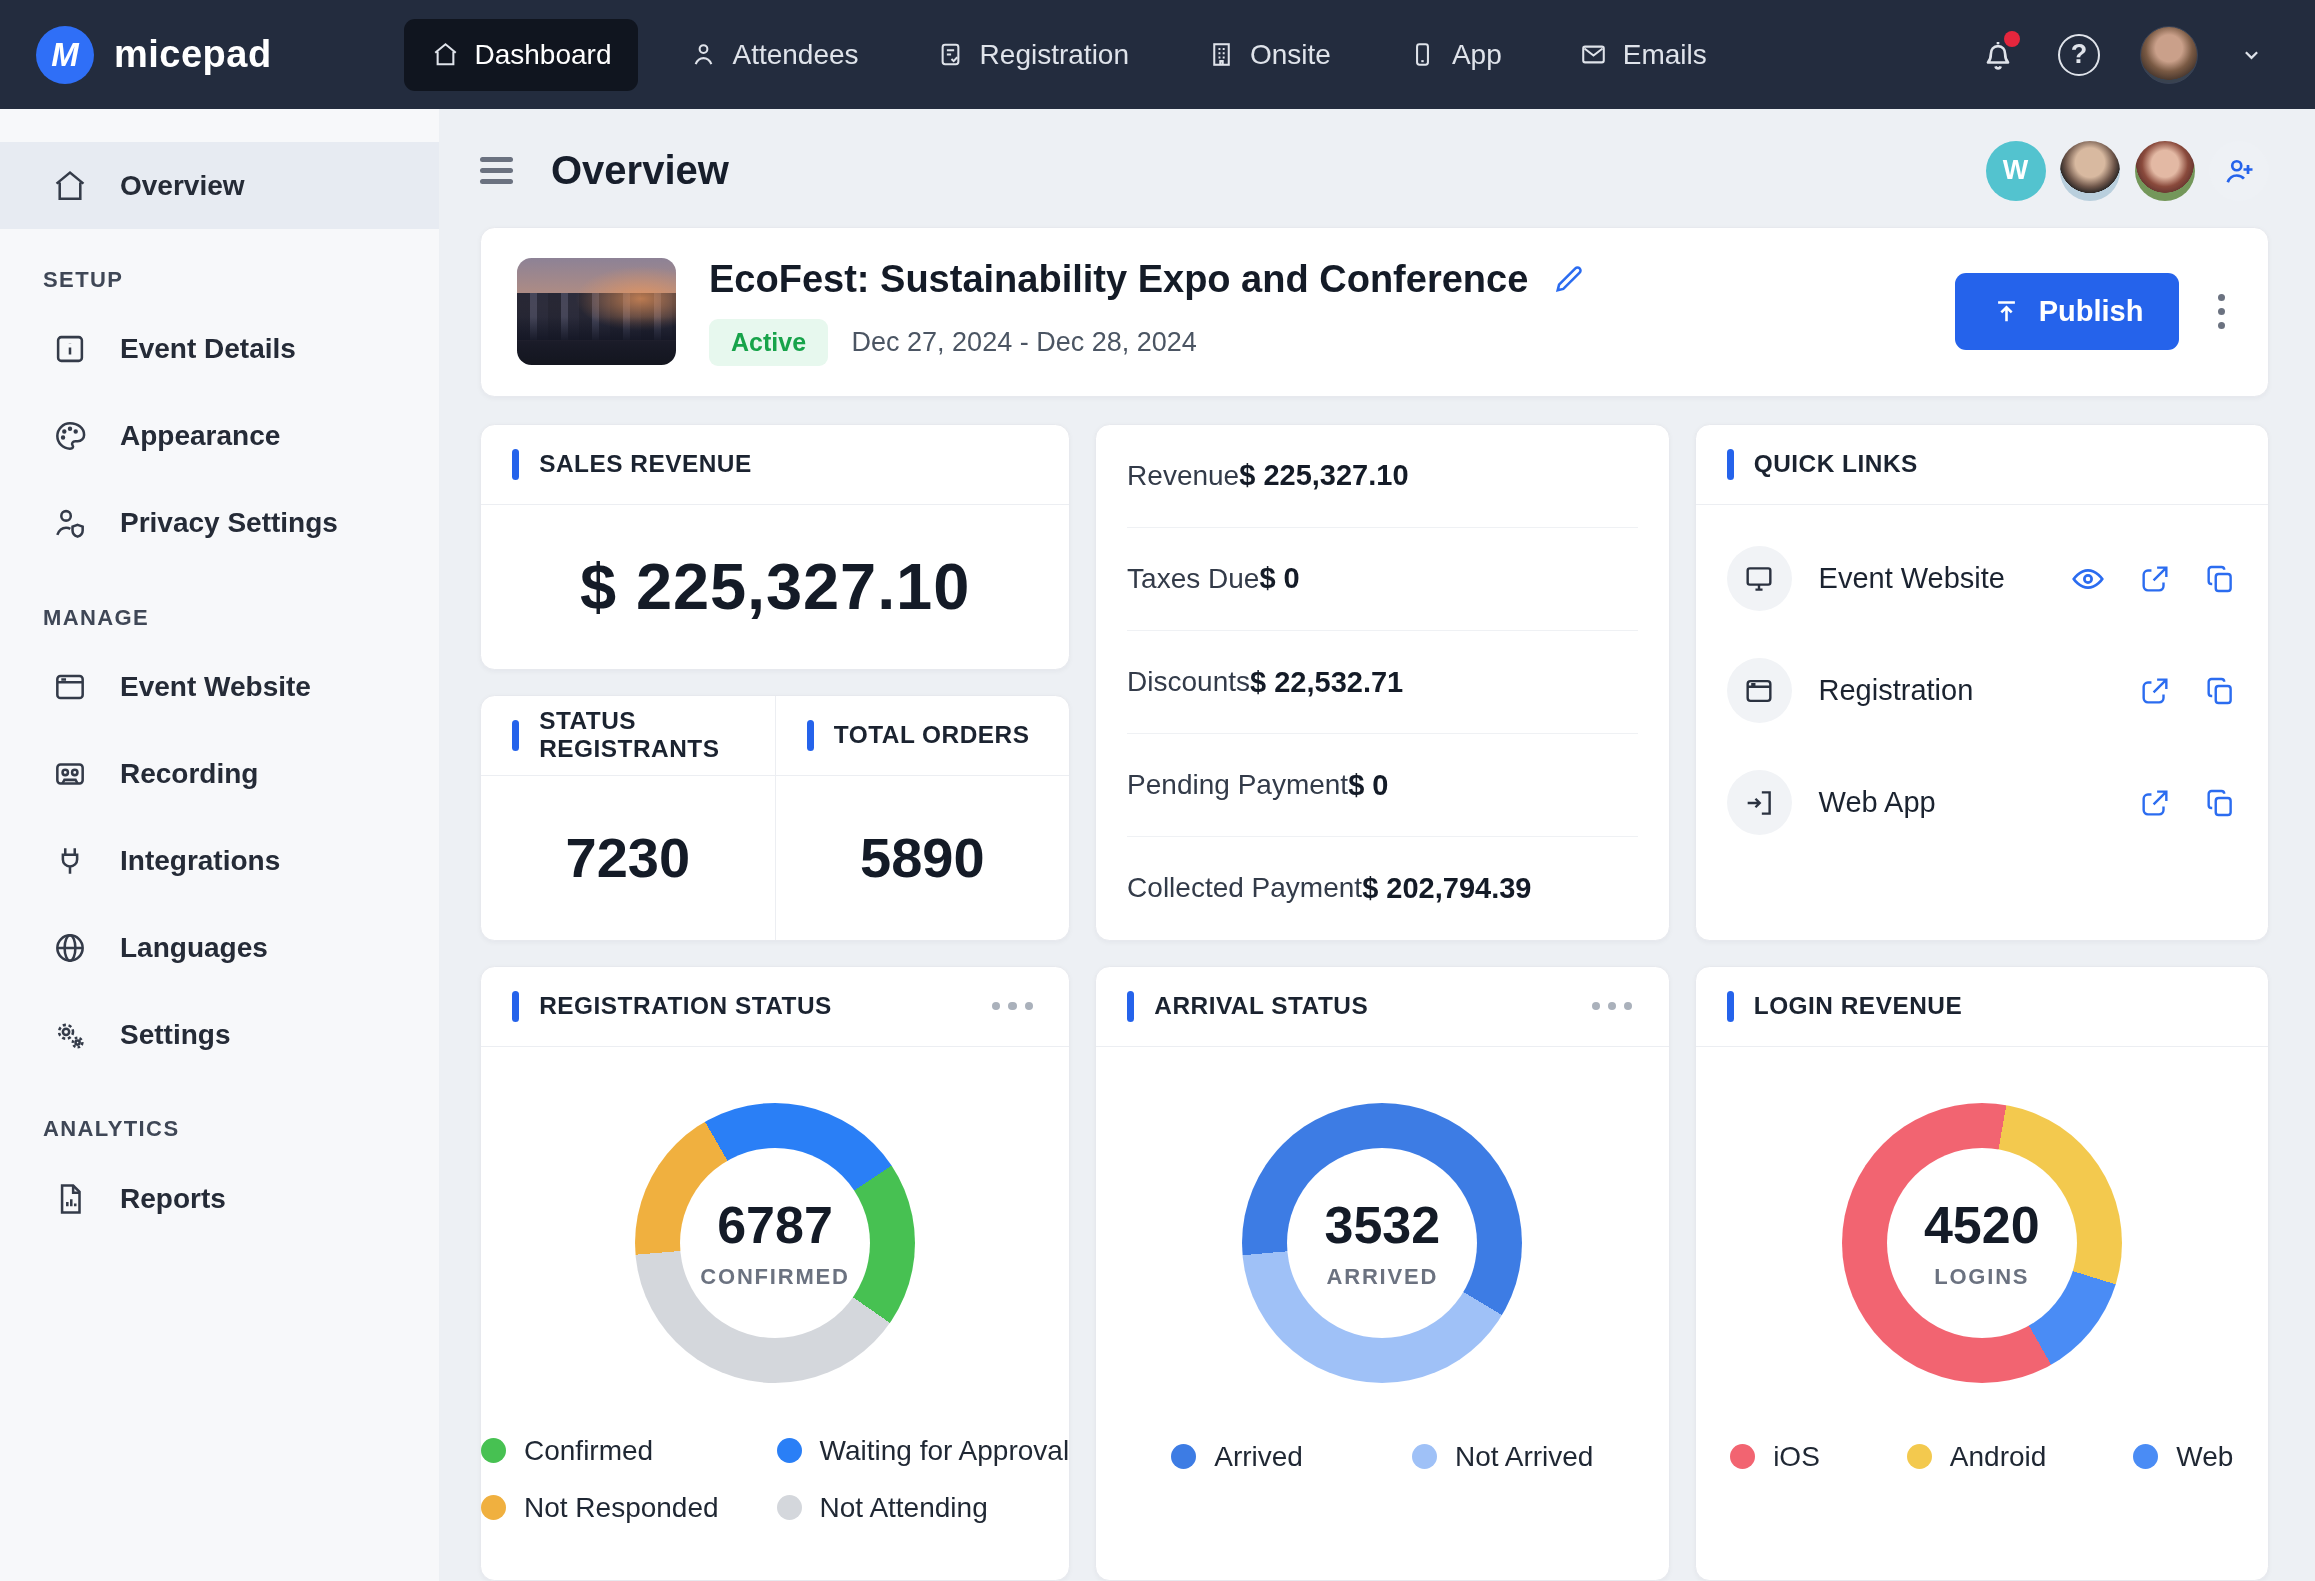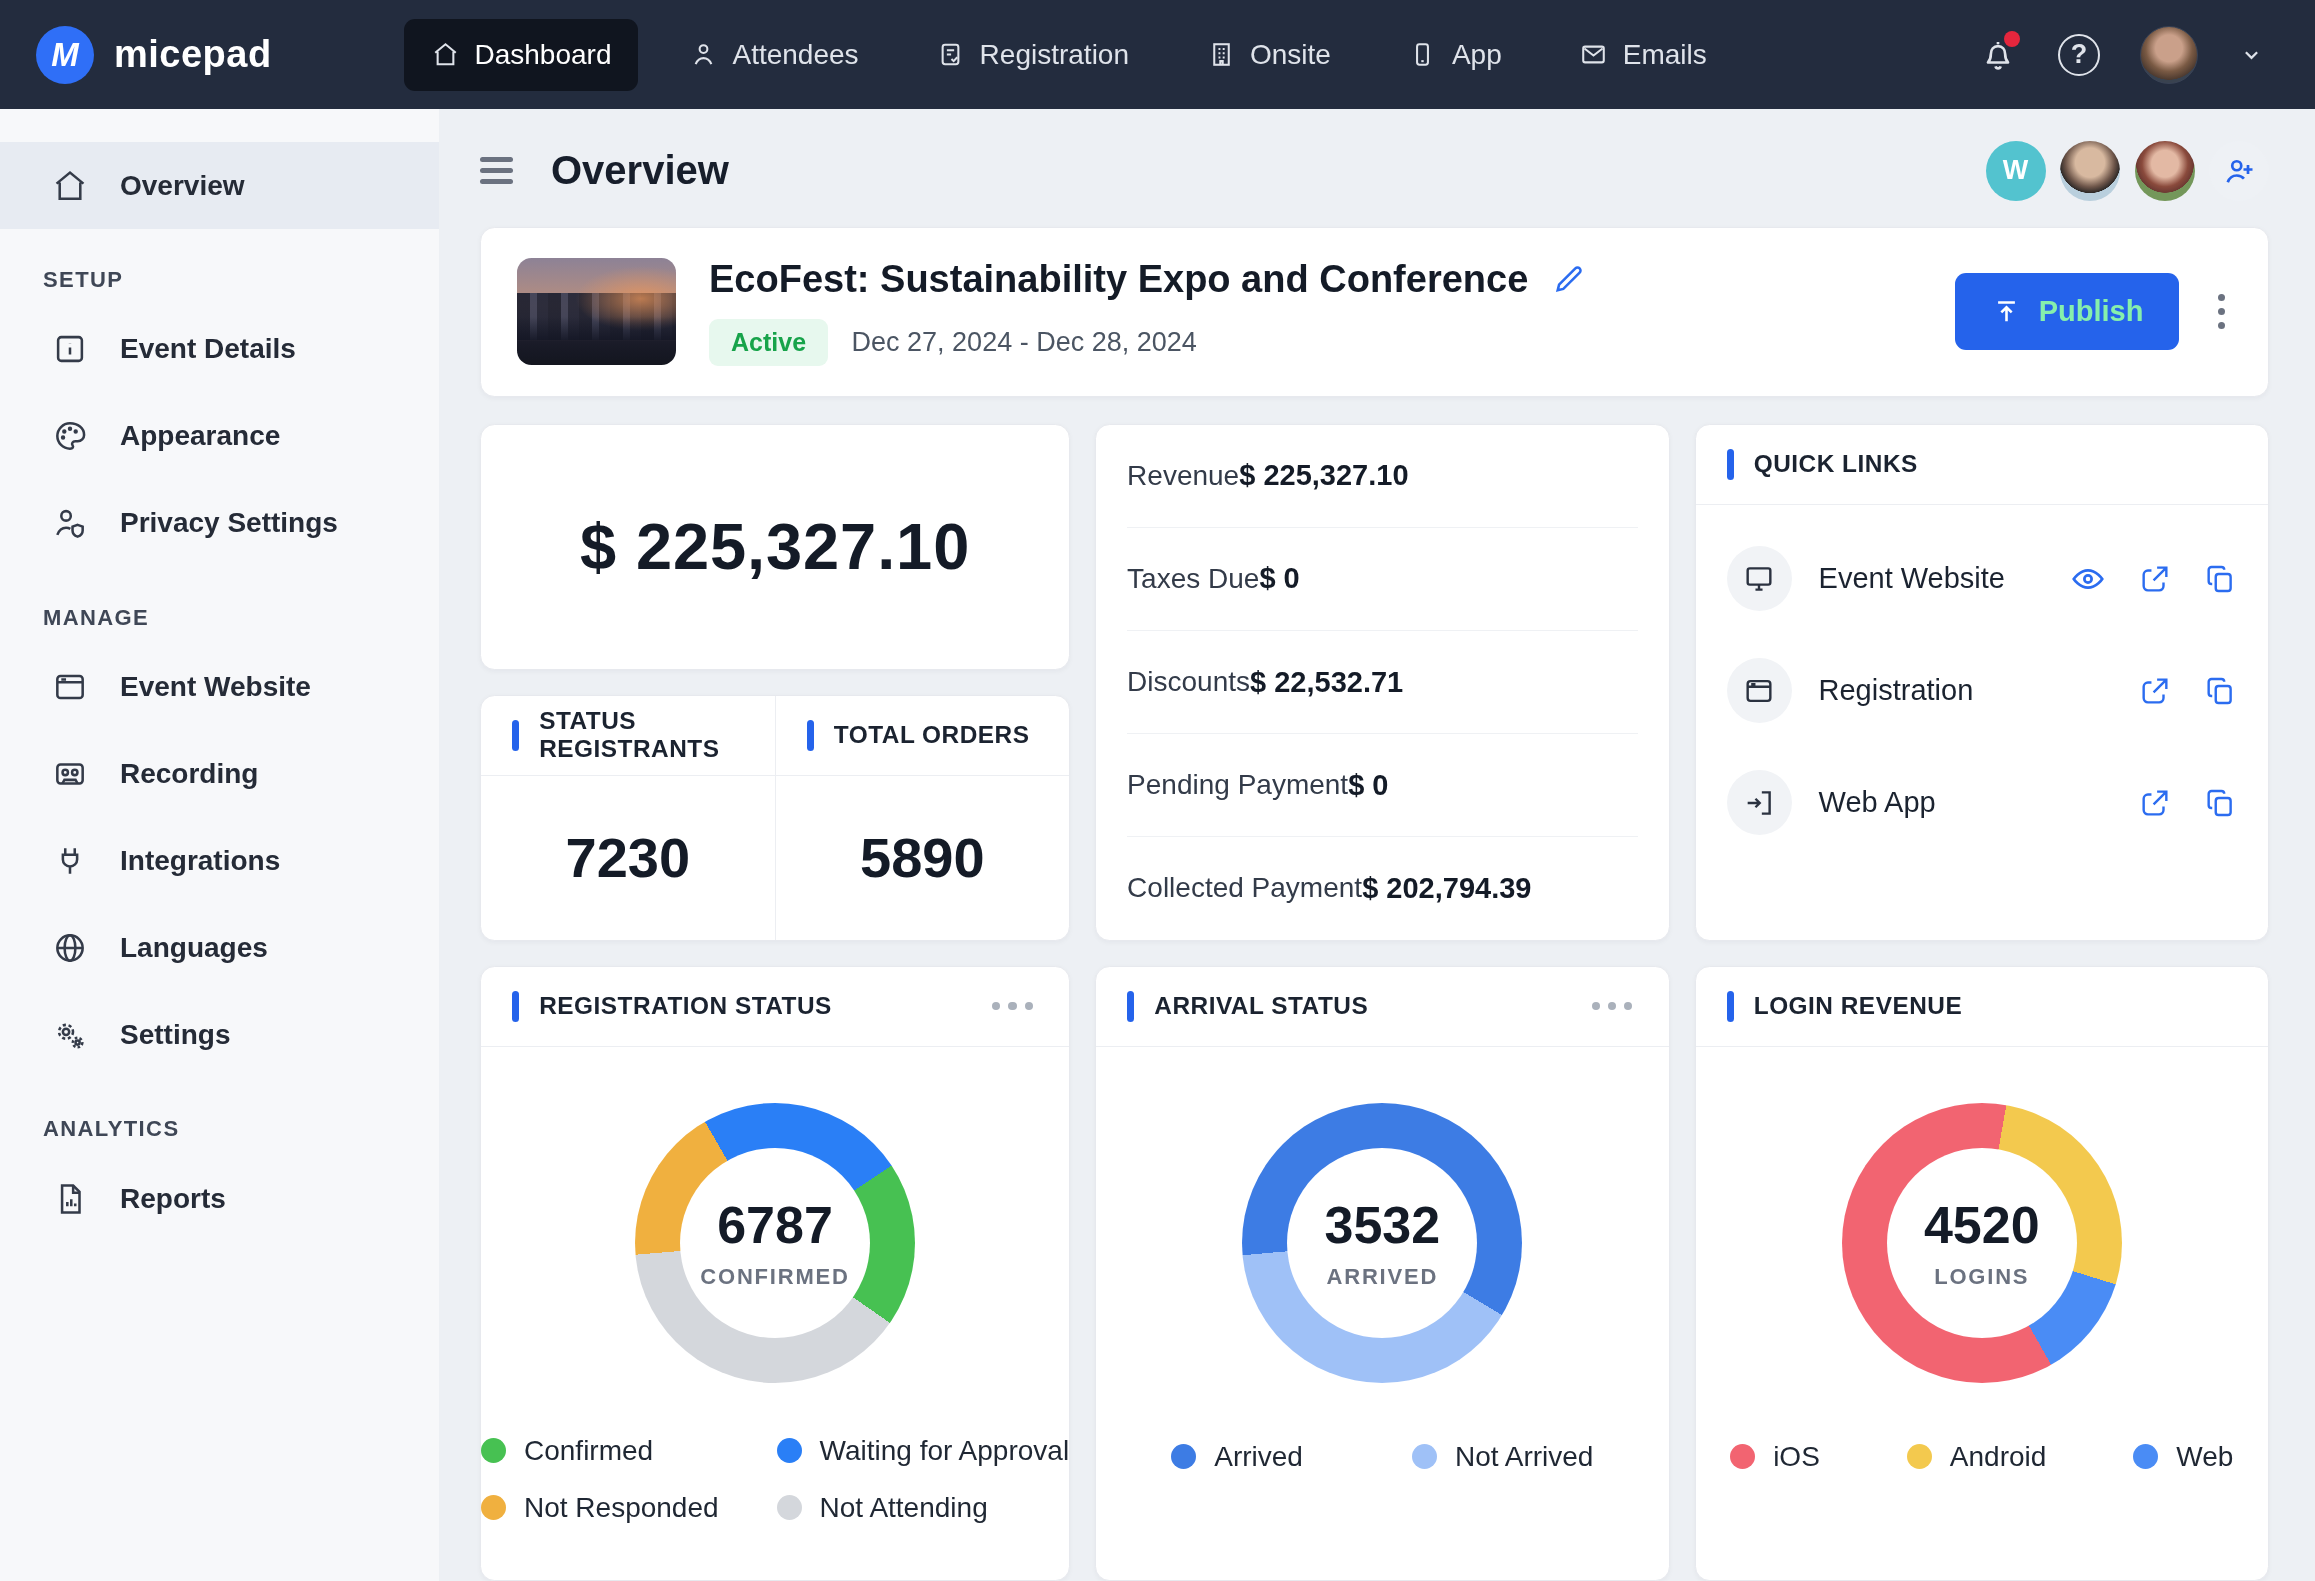--- a/index.html
+++ b/index.html
@@ -54,21 +54,21 @@
       repeating-linear-gradient(90deg, rgba(24,28,44,.9) 0 12.7px, rgba(52,58,82,.85) 12.7px 20px, rgba(30,34,52,.9) 20px 31px),
       linear-gradient(180deg, #8d8296 0%, #b98f7e 45%, #3a3f55 100%);
     background-size:auto, auto, 100% 47px, auto; background-position:0 0, 0 0, 0 58%, 0 0; background-repeat:no-repeat; }
   .event-info { display:flex; flex-direction:column; gap:18px; }
   .event-title-row { display:flex; align-items:center; gap:23.5px; }
   .event-title { font-size:38px; font-weight:bold; color:#141b27; }
   .event-meta { display:flex; align-items:center; gap:23.5px; }
   .badge-active { background:#e7f8ee; color:#17a34a; font-size:25px; font-weight:600; padding:9px 22px; border-radius:9px; }
   .event-dates { font-size:27px; color:#4b5563; }
   .event-actions { margin-left:auto; display:flex; align-items:center; gap:31px; }
-  .publish-btn { display:flex; align-items:center; gap:16.3px; background:#2563eb; color:#86efac; font-size:29px; font-weight:bold; border:none; border-radius:11px; padding:22px 36px; cursor:pointer; }
+  .publish-btn { display:flex; align-items:center; gap:16.3px; background:#2563eb; color:#ffffff; font-size:29px; font-weight:bold; border:none; border-radius:11px; padding:22px 36px; cursor:pointer; }
   .kebab-v { display:flex; flex-direction:column; gap:7.2px; padding:7.2px; cursor:pointer; }
   .kebab-v span { width:7.2px; height:7.2px; border-radius:50%; background:#6b7280; }
 
   
   .grid { display:grid; grid-template-columns:repeat(3, 1fr); gap:25px; }
   .col-stack { display:flex; flex-direction:column; gap:25px; height:517px; }
   .card-head { display:flex; align-items:center; height:80px; padding:0 31px; border-bottom:1.8px solid #eceef2; }
   .accent-bar { width:7.2px; height:31px; border-radius:3.6px; background:#2563eb; margin-right:20px; flex:none; }
   .card-title { font-size:24.4px; font-weight:bold; letter-spacing:0.5px; color:#1b2330; }
   .kebab-h { margin-left:auto; display:flex; gap:8.1px; cursor:pointer; padding:5.4px; }
@@ -356,20 +356,24 @@
             <span></span>
             <span></span>
           </div>
       </div>
     </section>
 
     <div class="grid">
 
       <div class="col-stack">
         <section class="card sales-card">
+          <div class="card-head">
+            <span class="accent-bar"></span>
+            <span class="card-title">SALES REVENUE</span>
+          </div>
           <div class="sales-value">$ 225,327.10</div>
         </section>
         <section class="card totals-card">
           <div class="totals-half">
             <div class="totals-head">
               <span class="accent-bar"></span>
               <span class="card-title">STATUS REGISTRANTS</span>
             </div>
             <div class="totals-value">7230</div>
           </div>

